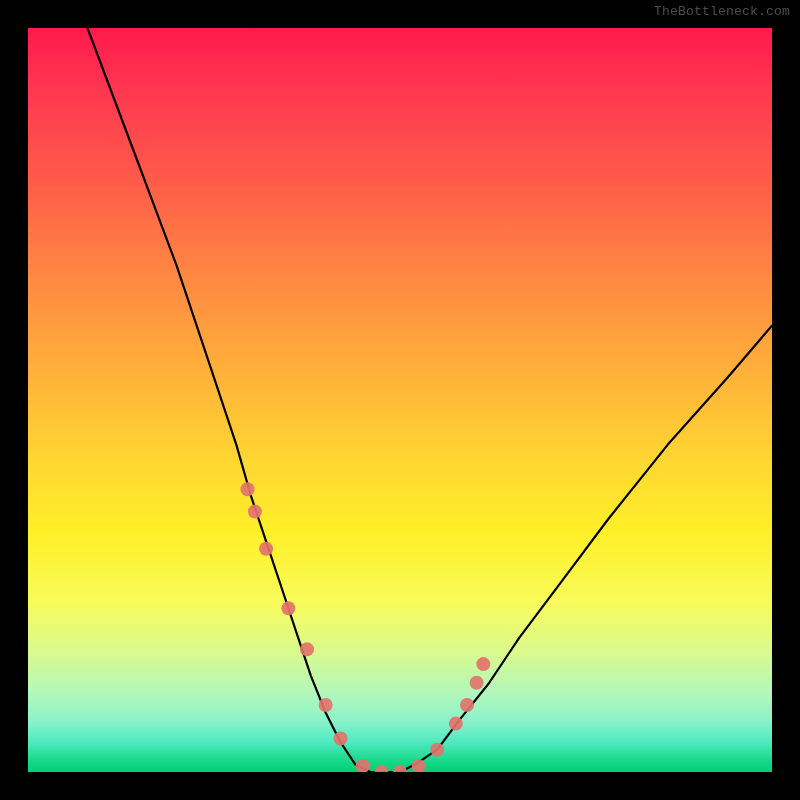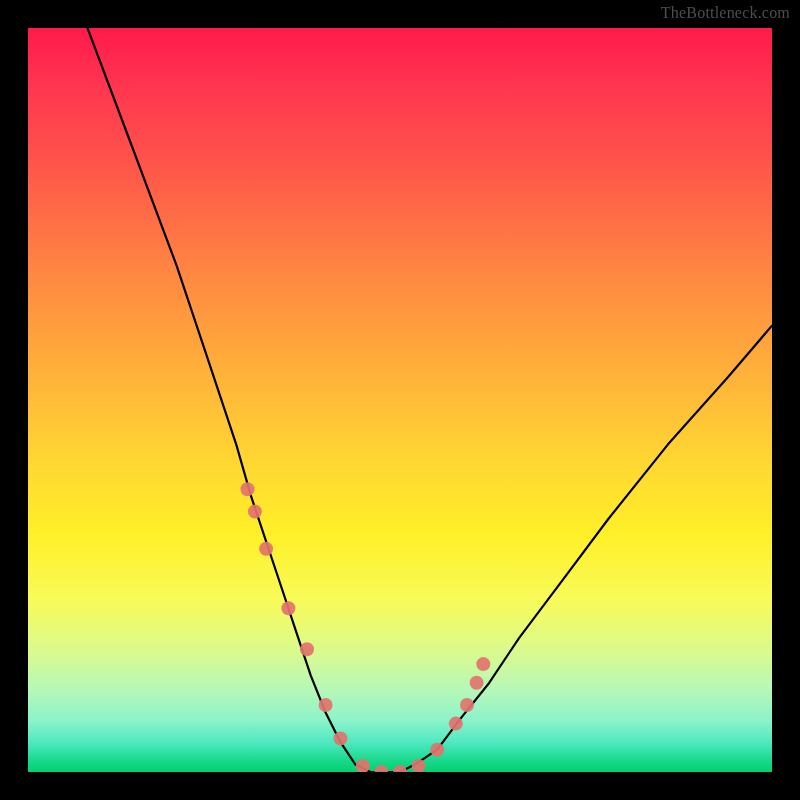--- a/index.html
+++ b/index.html
@@ -54,22 +54,22 @@
     inset: 0;
     width: 744px;
     height: 744px;
     display: block;
   }
   .watermark {
     position: absolute;
     top: 4px;
     right: 10px;
     color: #4d4d4d;
-    font-size: 16px;
-    font-family: Liberation Serif, serif;
+    font-size: 13px;
+    font-family: Liberation Mono, monospace;
     letter-spacing: 0.2px;
   }
 </style>
 </head>
 <body>
 
 <div class="frame">
   <div class="watermark">TheBottleneck.com</div>
 
   <div class="plot-area">

